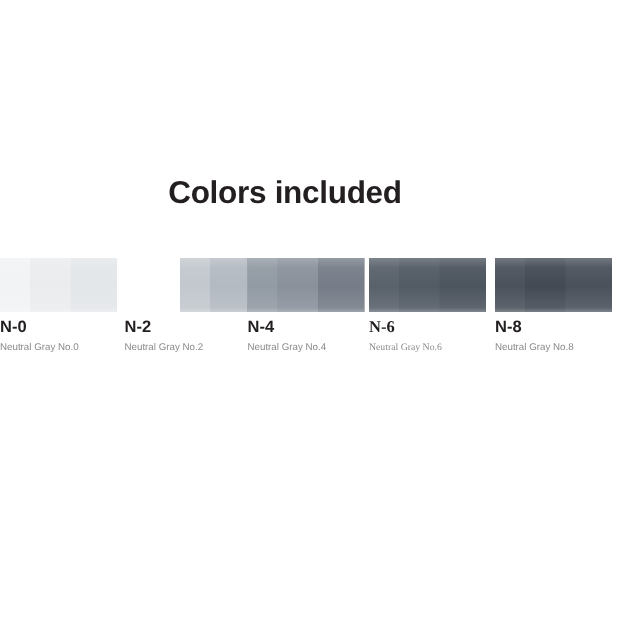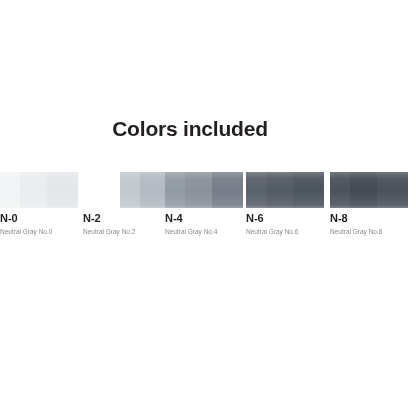--- a/index.html
+++ b/index.html
@@ -143,21 +143,21 @@
       <div class="swatch-cell" style="left: 165px; text-align: center;">
         <div class="swatch-chip" style="background: rgb(135, 142, 152);">
           <div class="band b1" style="background: rgb(146, 154, 163);"></div>
           <div class="band b2" style="background: rgb(138, 145, 155);"></div>
           <div class="band b3" style="background: rgb(118, 125, 136);"></div>
           <div class="sheen"></div>
         </div>
         <div class="code-label">N-4</div>
         <div class="name-label">Neutral Gray No.4</div>
       </div>
-      <div class="swatch-cell" style="left: 246px;">
+      <div class="swatch-cell" style="left: 246px; font-family: Liberation Serif, serif;">
         <div class="swatch-chip" style="background: rgb(85, 93, 103);">
           <div class="band b1" style="background: rgb(89, 97, 107);"></div>
           <div class="band b2" style="background: rgb(82, 90, 100);"></div>
           <div class="band b3" style="background: rgb(76, 84, 94);"></div>
           <div class="sheen"></div>
         </div>
         <div class="code-label">N-6</div>
         <div class="name-label">Neutral Gray No.6</div>
       </div>
       <div class="swatch-cell" style="left: 330px;">

